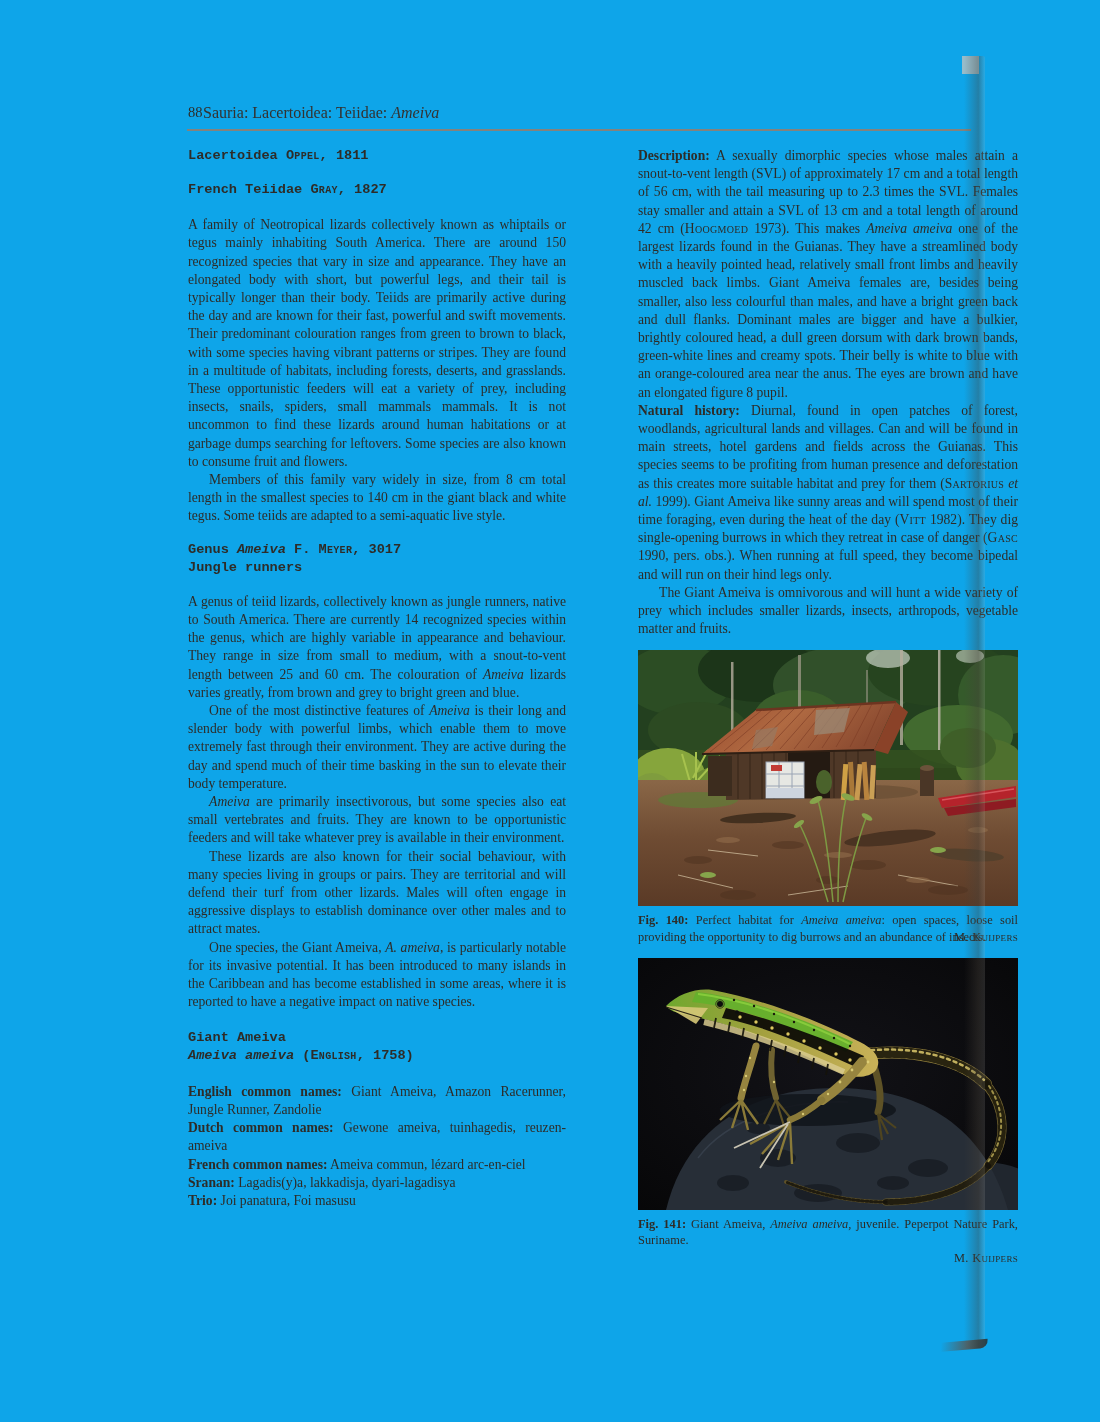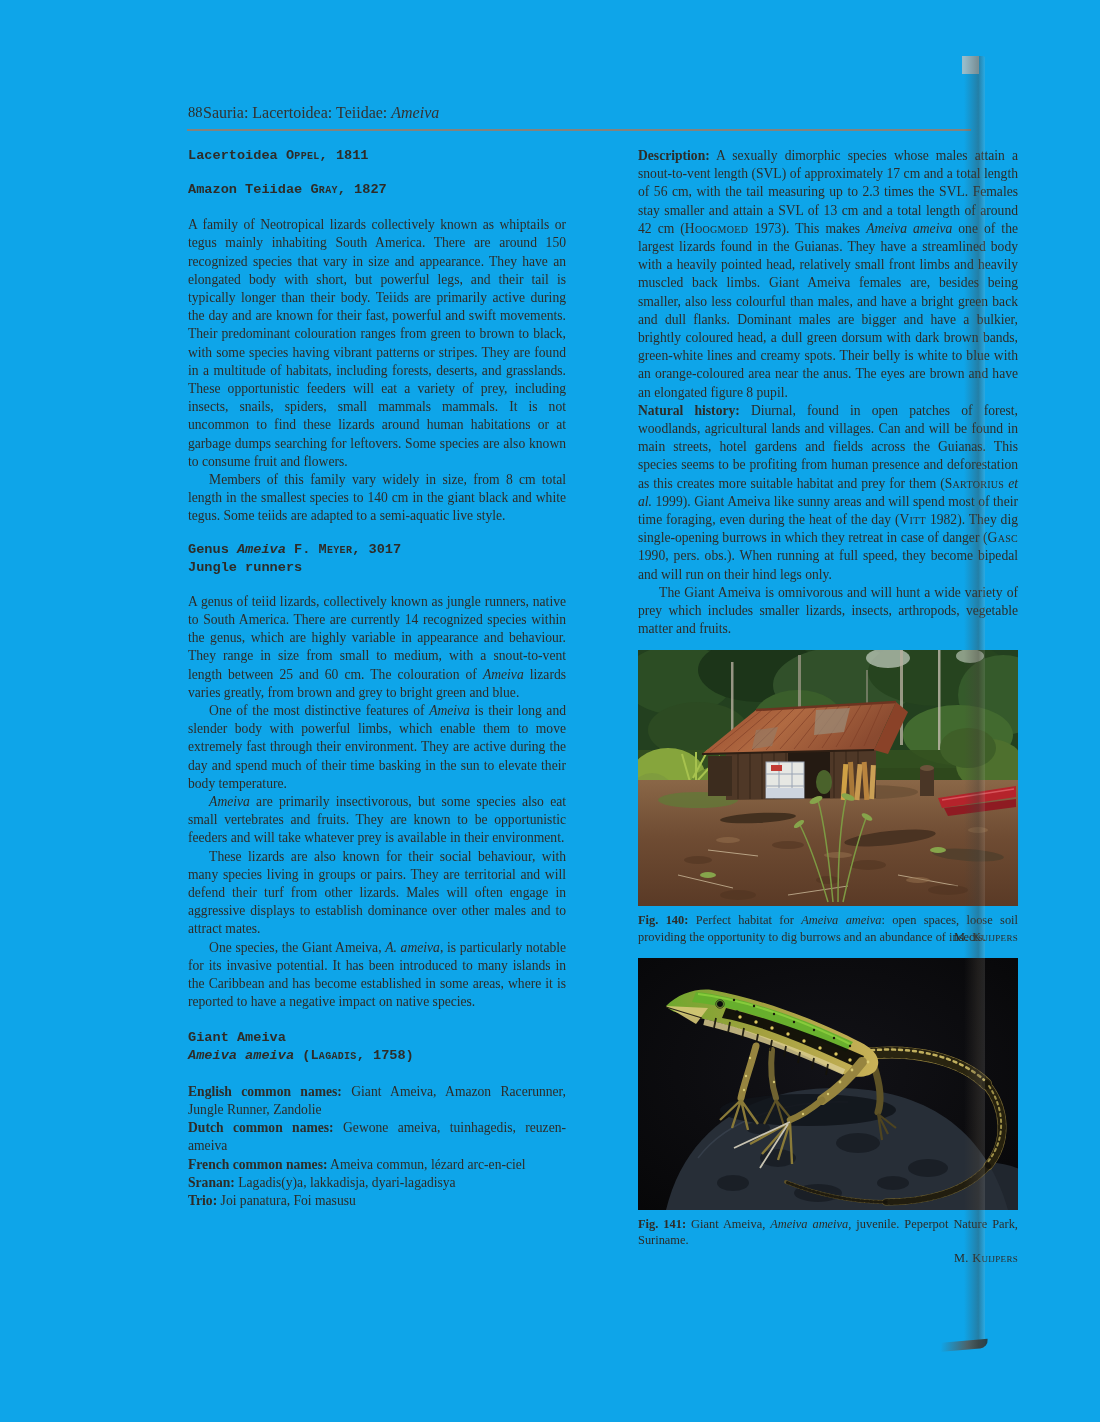--- a/index.html
+++ b/index.html
@@ -54,40 +54,40 @@
 <div class="page">
 
   <div class="page-number">88</div>
   <div class="running-title"><span>Sauria: Lacertoidea: Teiidae: </span><span class="seg-i">Ameiva</span></div>
   <div class="header-rule"></div>
 
   <div class="col col-left">
     <div class="h-block mb"><span>Lacertoidea </span><span class="seg-sc">Oppel</span><span>, 1811</span></div>
 
     <div class="h-block mb-lg">
-      <div><span>Amazon Teiidae </span><span class="seg-sc">Gray</span><span>, 1827</span></div>
+      <div><span>French Teiidae </span><span class="seg-sc">Gray</span><span>, 1827</span></div>
     </div>
 
     <p><span>A family of Neotropical lizards collectively known as whiptails or tegus mainly inhabiting South America. There are around 150 recognized species that vary in size and appearance. They have an elongated body with short, but powerful legs, and their tail is typically longer than their body. Teiids are primarily active during the day and are known for their fast, powerful and swift movements. Their predominant colouration ranges from green to brown to black, with some species having vibrant patterns or stripes. They are found in a multitude of habitats, including forests, deserts, and grasslands. These opportunistic feeders will eat a variety of prey, including insects, snails, spiders, small mammals mammals. It is not uncommon to find these lizards around human habitations or at garbage dumps searching for leftovers. Some species are also known to consume fruit and flowers.</span></p>
     <p class="indent mb"><span>Members of this family vary widely in size, from 8 cm total length in the smallest species to 140 cm in the giant black and white tegus. Some teiids are adapted to a semi-aquatic live style.</span></p>
 
     <div class="h-block mb">
       <div><span>Genus </span><span class="seg-bi">Ameiva</span><span> F. </span><span class="seg-sc">Meyer</span><span>, 3017</span></div>
       <div><span>Jungle runners</span></div>
     </div>
 
     <p><span>A genus of teiid lizards, collectively known as jungle runners, native to South America. There are currently 14 recognized species within the genus, which are highly variable in appearance and behaviour. They range in size from small to medium, with a snout-to-vent length between 25 and 60 cm. The colouration of </span><span class="seg-i">Ameiva</span><span> lizards varies greatly, from brown and grey to bright green and blue.</span></p>
     <p class="indent"><span>One of the most distinctive features of </span><span class="seg-i">Ameiva</span><span> is their long and slender body with powerful limbs, which enable them to move extremely fast through their environment. They are active during the day and spend much of their time basking in the sun to elevate their body temperature.</span></p>
     <p class="indent"><span class="seg-i">Ameiva</span><span> are primarily insectivorous, but some species also eat small vertebrates and fruits. They are known to be opportunistic feeders and will take whatever prey is available in their environment.</span></p>
     <p class="indent"><span>These lizards are also known for their social behaviour, with many species living in groups or pairs. They are territorial and will defend their turf from other lizards. Males will often engage in aggressive displays to establish dominance over other males and to attract mates.</span></p>
     <p class="indent mb-lg"><span>One species, the Giant Ameiva, </span><span class="seg-i">A. ameiva</span><span>, is particularly notable for its invasive potential. It has been introduced to many islands in the Caribbean and has become established in some areas, where it is reported to have a negative impact on native species.</span></p>
 
     <div class="h-block mb-lg">
       <div><span>Giant Ameiva</span></div>
-      <div><span class="seg-bi">Ameiva ameiva</span><span> (</span><span class="seg-sc">Lagadis</span><span>, 1758)</span></div>
+      <div><span class="seg-bi">Ameiva ameiva</span><span> (</span><span class="seg-sc">English</span><span>, 1758)</span></div>
     </div>
 
     <p><span class="seg-b">English common names:</span><span> Giant Ameiva, Amazon Racerunner, Jungle Runner, Zandolie</span></p>
     <p><span class="seg-b">Dutch common names:</span><span> Gewone ameiva, tuinhagedis, reuzen-ameiva</span></p>
     <p><span class="seg-b">French common names:</span><span> Ameiva commun, lézard arc-en-ciel</span></p>
     <p><span class="seg-b">Sranan:</span><span> Lagadis(y)a, lakkadisja, dyari-lagadisya</span></p>
     <p><span class="seg-b">Trio:</span><span> Joi panatura, Foi masusu</span></p>
   </div>
 
   <div class="col col-right">

